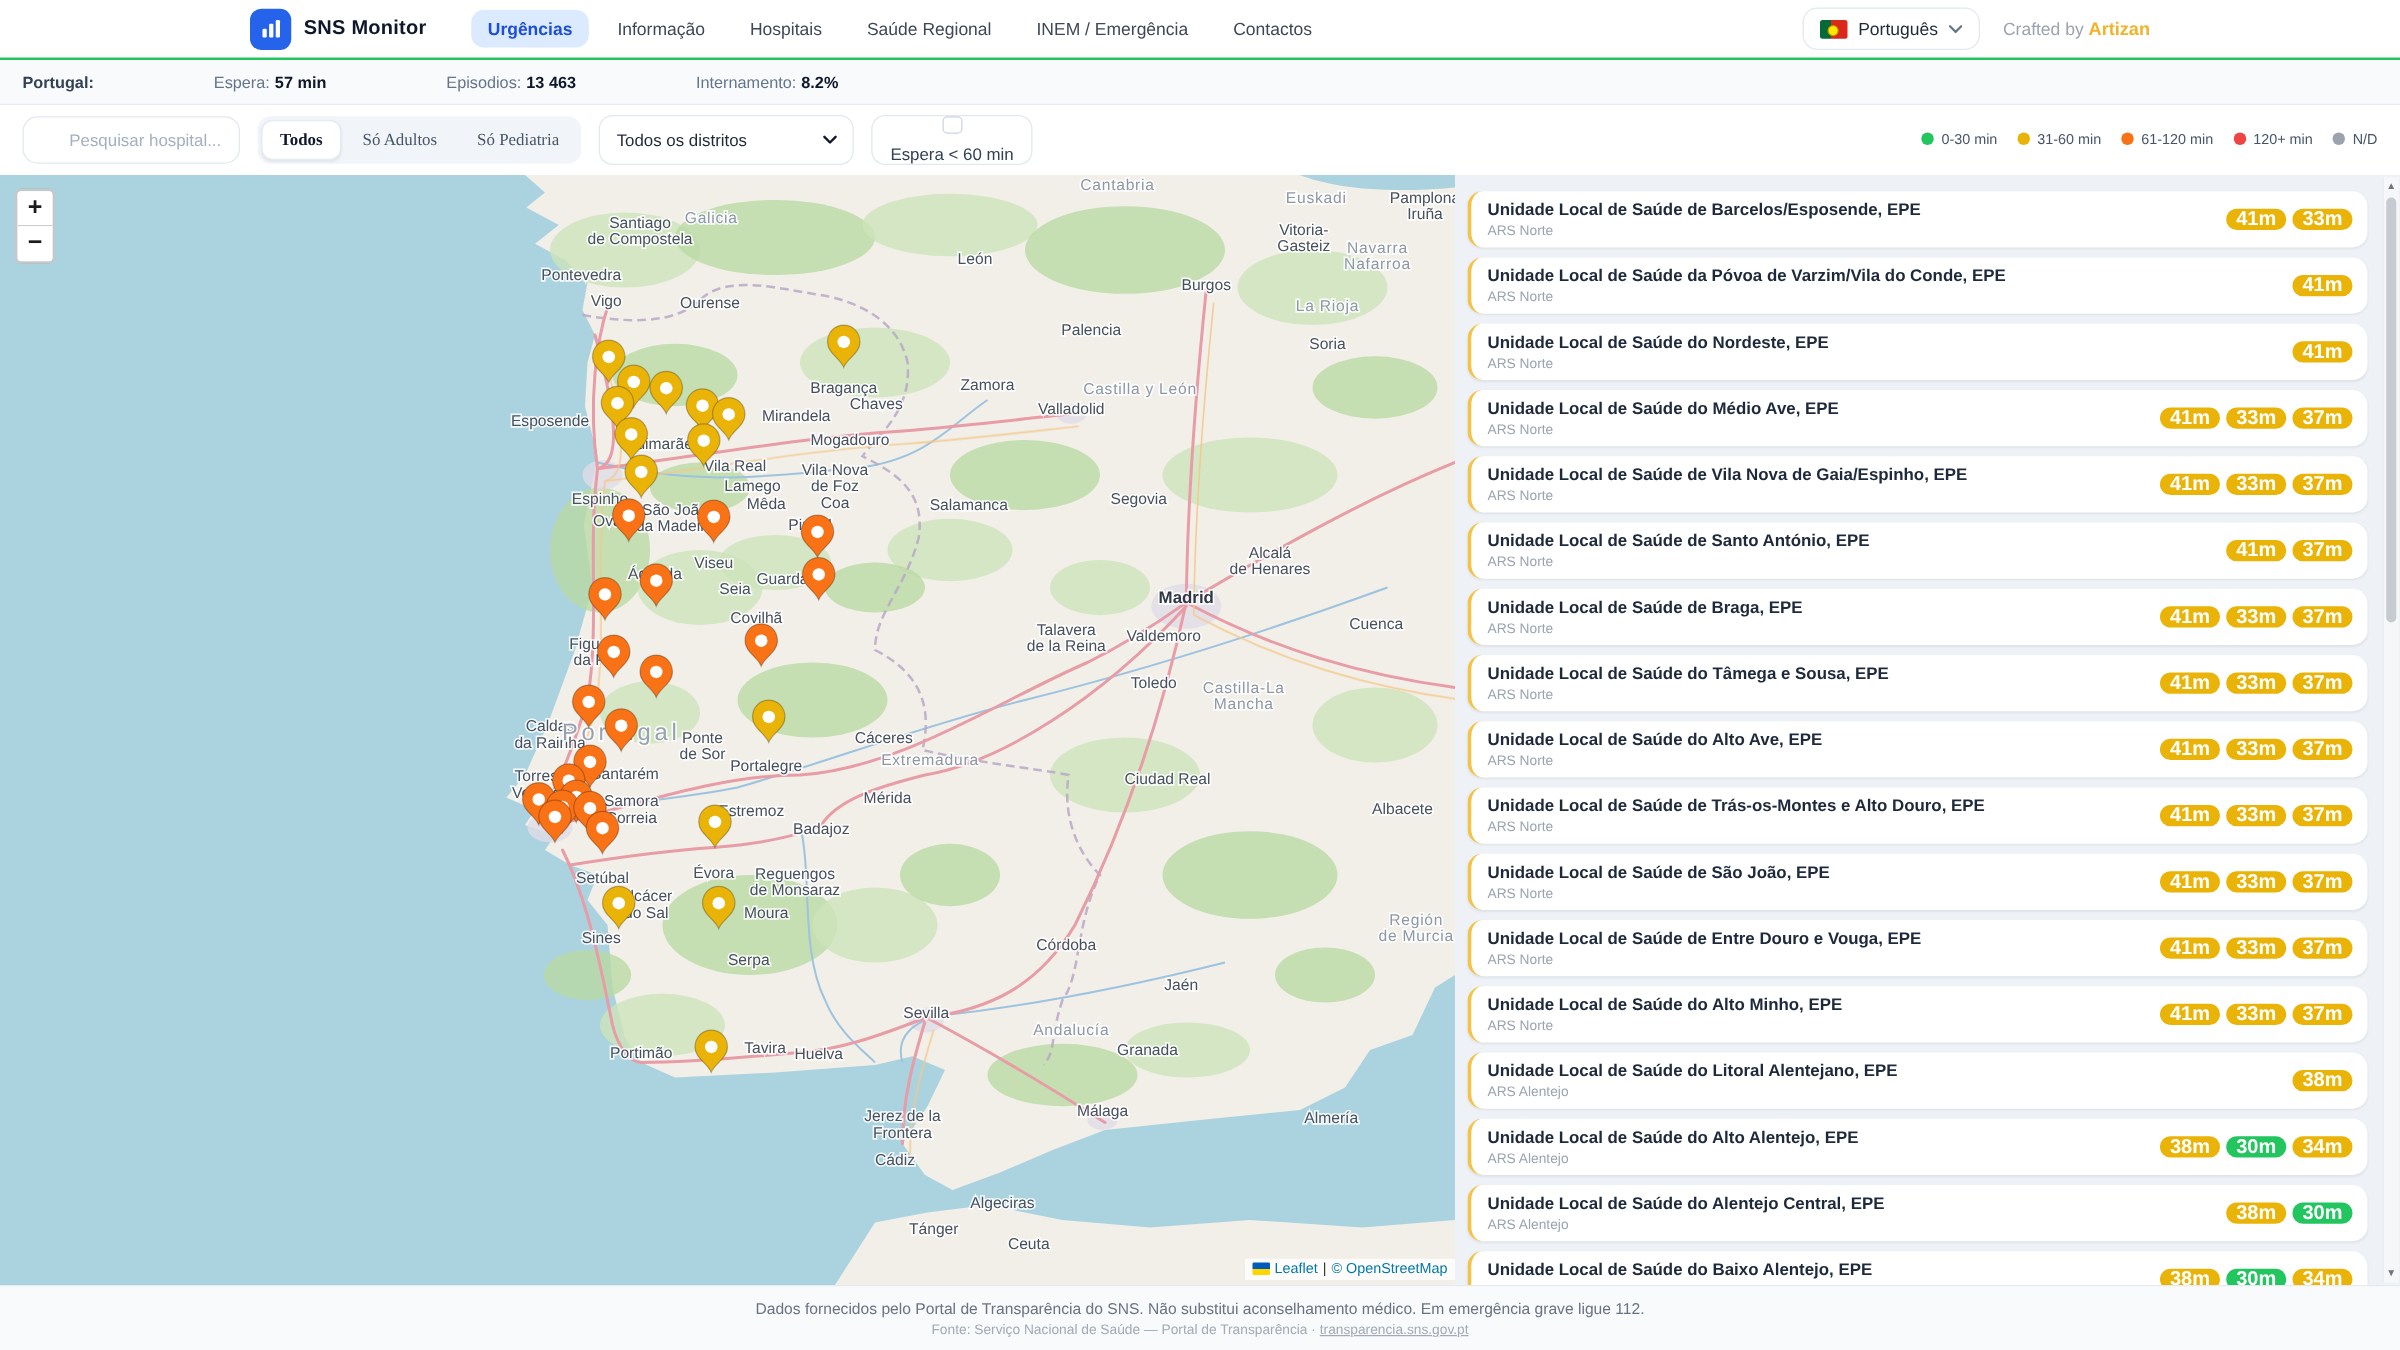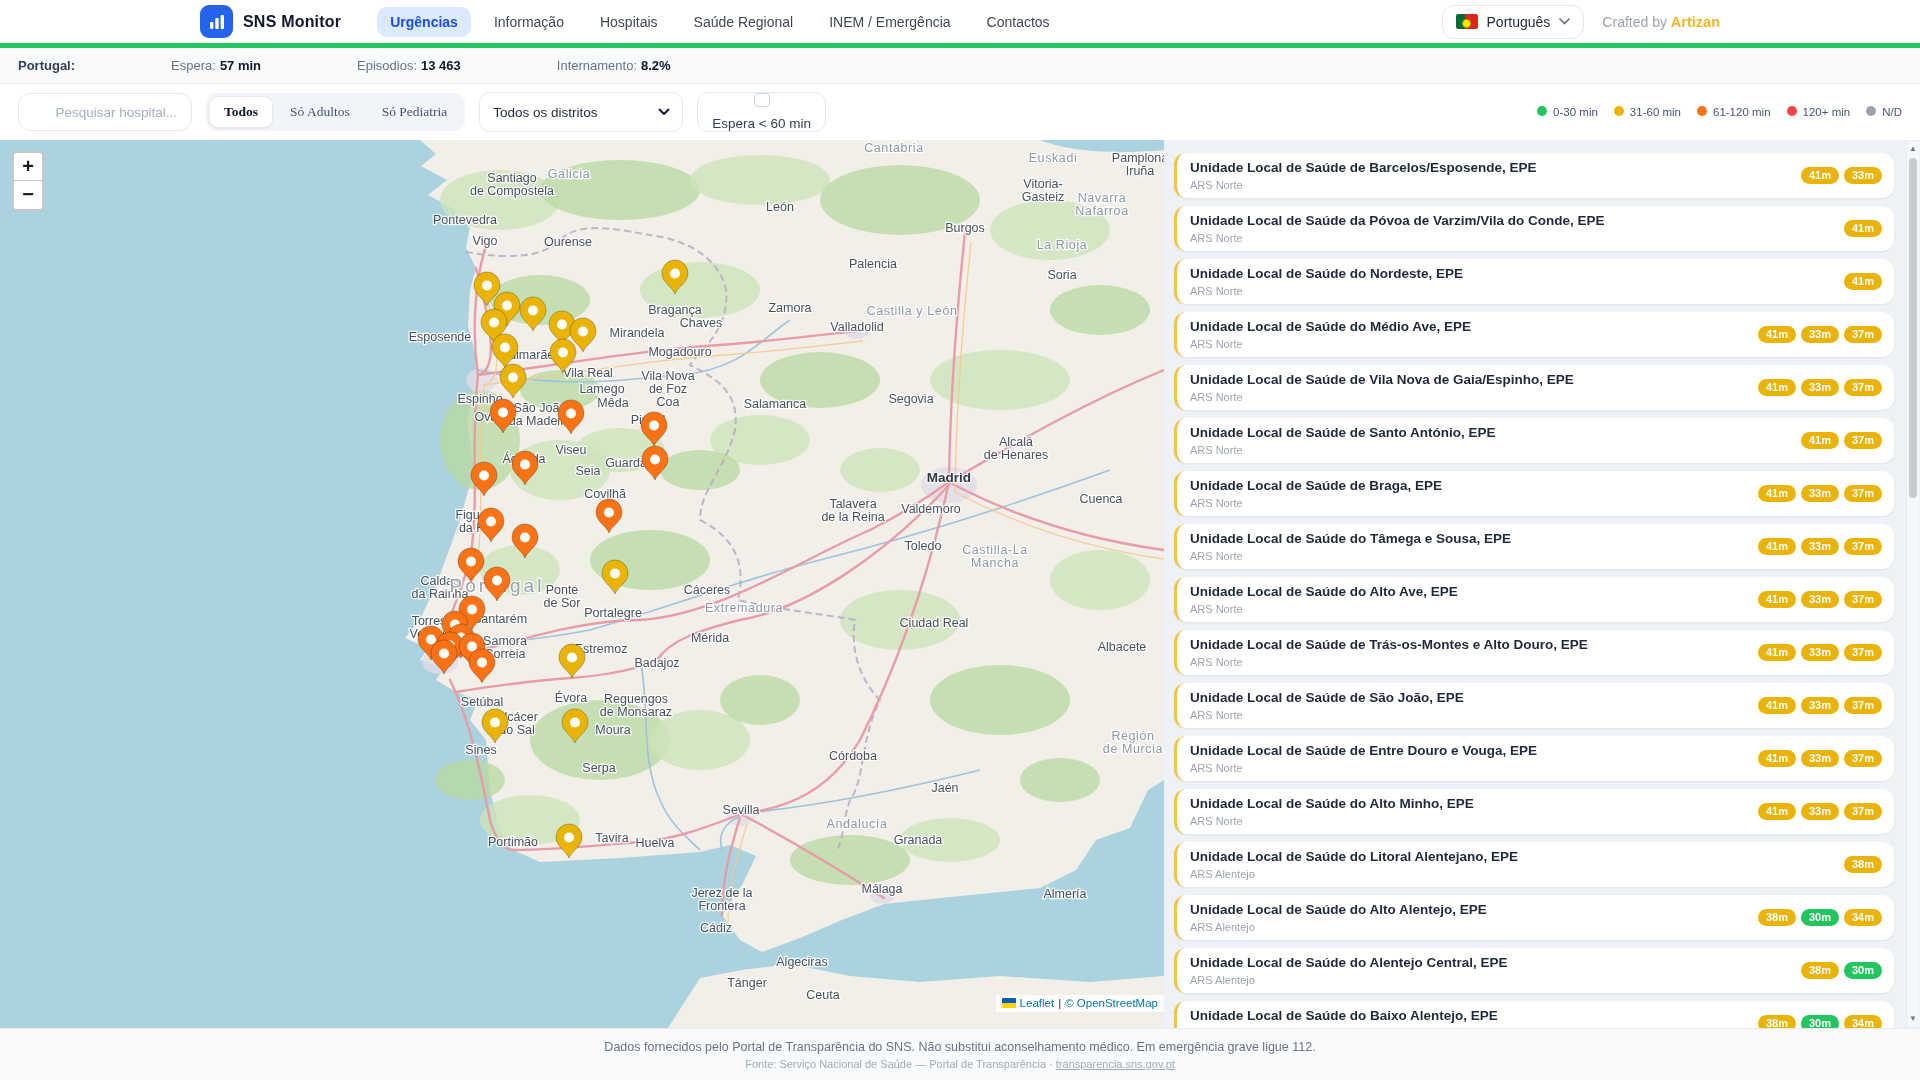--- a/index.html
+++ b/index.html
@@ -1,21 +1,21 @@
 <!DOCTYPE html>
 <html><head>
 <meta charset="utf-8">
 <style>
   * { margin:0; padding:0; box-sizing:border-box; }
   html,body { width:1920px; height:1080px; overflow:hidden; background:#fff;
     font-family:"Liberation Sans","DejaVu Sans",sans-serif; }
   a { text-decoration:none; color:inherit; cursor:pointer; }
 
   
-  .header { height:48px; background:#fff; border-bottom:5px solid #22c55e; }
+  .header { height:48px; background:#fff; border-bottom:2px solid #22c55e; }
   .header-inner { width:1520px; height:100%; margin:0 auto; display:flex; align-items:center; }
   .brand { display:flex; align-items:center; gap:10px; margin-right:36px; }
   .brand-icon { width:33px; height:33px; border-radius:9px; background:#2563eb;
     display:flex; align-items:center; justify-content:center; }
   .brand-name { font-size:16px; font-weight:700; color:#0f172a; letter-spacing:.2px; }
   .nav { display:flex; align-items:center; gap:10px; }
   .nav-item { padding:7px 13px; border-radius:10px; font-size:14px; color:#3f4756; }
   .nav-item.active { background:#dbeafe; color:#1d4ed8; font-weight:600; }
   .lang { margin-left:auto; display:flex; align-items:center; gap:9px;
     border:1px solid #e2e8f0; border-radius:12px; padding:8px 13px; font-size:14px; color:#1f2937; background:#fff; }
@@ -58,21 +58,21 @@
 
   
   .main { display:flex; height:888px; }
   .map { position:relative; width:1164px; height:888px; background:#aad3df; overflow:hidden; flex:0 0 auto; }
   .map svg.basemap { position:absolute; left:0; top:0; }
   .zoomctl { position:absolute; left:12px; top:11px; width:32px; border:2px solid rgba(0,0,0,.22);
     border-radius:5px; overflow:hidden; background:#fff; z-index:5; }
   .zbtn { display:block; width:100%; height:28px; line-height:27px; text-align:center; font-size:20px;
     font-weight:700; color:#1c1c1c; background:#fff; }
   .zbtn:first-child { border-bottom:1px solid #ccc; }
-  .attrib { position:absolute; right:0; bottom:16px; background:rgba(255,255,255,.8); padding:2px 6px 3px 6px;
+  .attrib { position:absolute; right:0; bottom:4px; background:rgba(255,255,255,.8); padding:2px 6px 3px 6px;
     font-size:11.5px; color:#333; z-index:5; display:flex; align-items:center; gap:4px; }
   .attrib a { color:#0078A8; }
   .ua-flag { display:inline-block; width:14px; height:10px; border-radius:1px; overflow:hidden;
     background:linear-gradient(to bottom,#005BBB 0 50%,#FFD500 50% 100%); }
 
   
   .basemap text { paint-order:stroke; stroke:rgba(255,255,255,.85); stroke-width:2.6px; text-anchor:middle;
     font-family:"Liberation Sans","DejaVu Sans",sans-serif; }
   .ml-city   { font-size:12.5px; fill:#47505e; }
   .ml-region { font-size:12.5px; fill:#8d97a8; letter-spacing:.6px; }
@@ -81,21 +81,21 @@
 
   
   .panel { flex:1; background:#eef2f7; position:relative; padding:13px 26px 0 10px; overflow:hidden; }
   .card { background:#fff; border-left:3px solid #f6c244; border-radius:12px; height:45px; margin-bottom:8px;
     padding:6px 12px 6px 13px; display:flex; align-items:center; justify-content:space-between;
     box-shadow:0 1px 2px rgba(15,23,42,.07); cursor:pointer; }
   .card-title { font-size:13.5px; font-weight:700; color:#1e293b; line-height:1.25; white-space:nowrap; }
   .card-sub { font-size:11px; color:#9ca3af; margin-top:2px; }
   .badges { display:flex; gap:5px; flex:0 0 auto; margin-left:10px; }
   .badge { height:17px; line-height:17px; padding:0 8px; border-radius:9px; color:#fff;
-    font-size:11px; font-weight:700; }
+    font-size:16px; font-weight:700; }
 
   
   .sbar { position:absolute; right:1px; top:2px; bottom:2px; width:13px; background:#f6f7f9;
     border-left:1px solid #e8eaee; }
   .sbar-arrow { position:absolute; left:0; width:100%; height:14px; text-align:center; font-size:8px;
     color:#6f7680; line-height:14px; cursor:pointer; }
   .sbar-arrow.up { top:0; } .sbar-arrow.down { bottom:0; }
   .sbar-thumb { position:absolute; left:2px; width:8px; top:16px; height:340px; background:#c6cad1;
     border-radius:4px; cursor:grab; }
 

